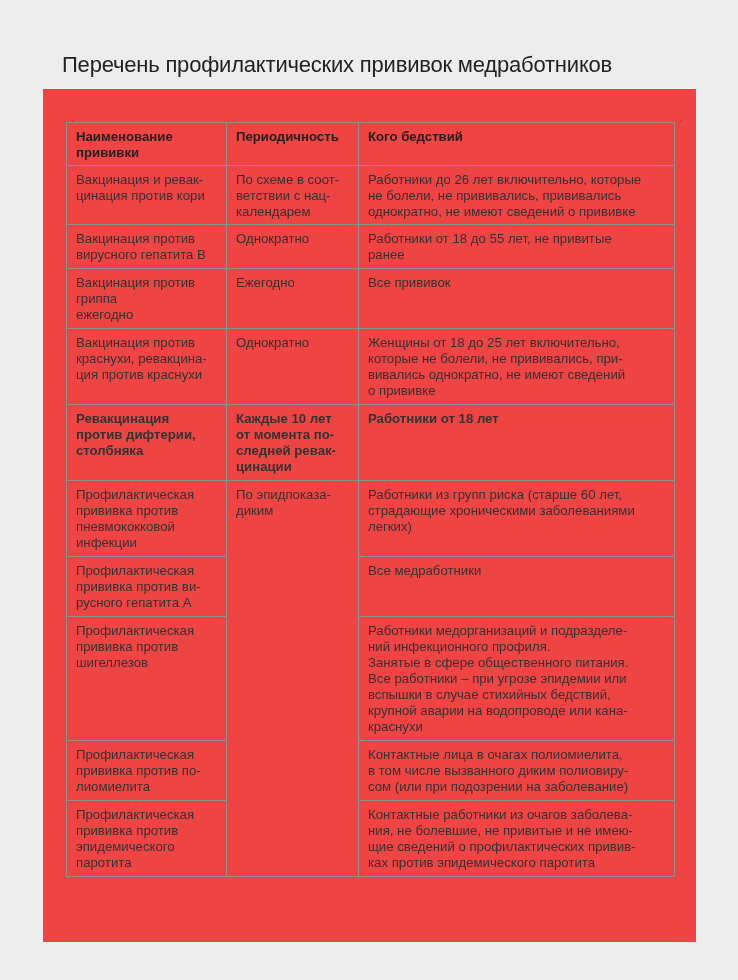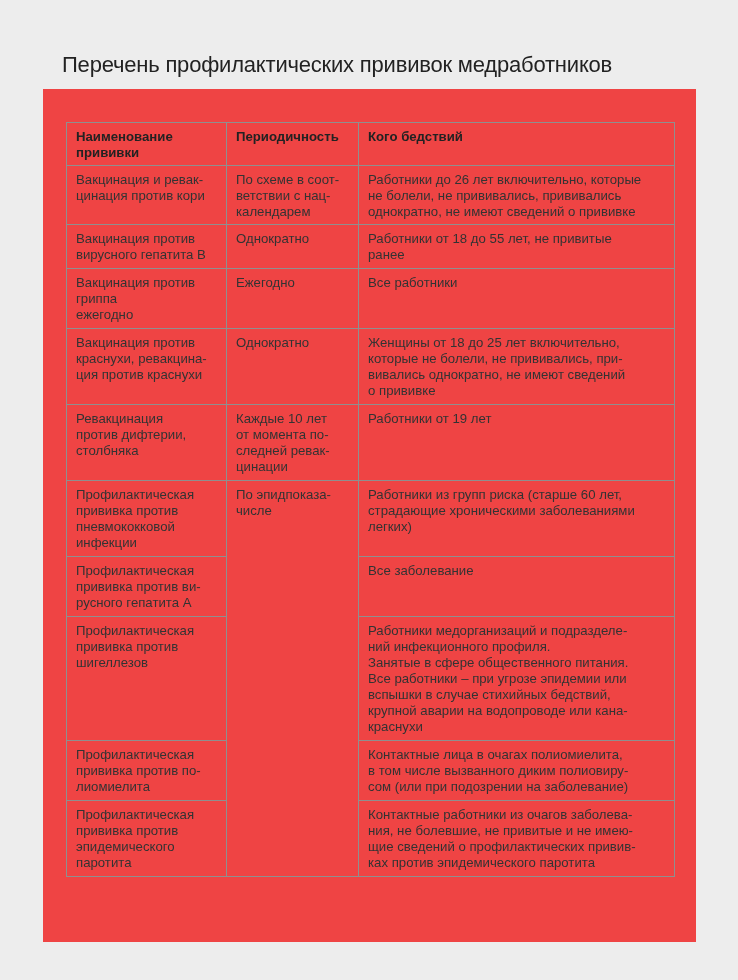--- a/index.html
+++ b/index.html
@@ -57,21 +57,21 @@
     }
     col.c1 { width: 160px; }
     col.c2 { width: 132px; }
     col.c3 { width: 316px; }
     .cell-text { white-space: pre-line; }
     tr.h-head td, tr.h-head th { height: 32px; }
     tr.r1 td { height: 48px; margin-top: 36px; }
     tr.r2 td { height: 33px; }
     tr.r3 td { height: 49px; }
     tr.r4 td { height: 65px; }
-    tr.r5 td { height: 65px; }
+    tr.r5 td { height: 65px; font-weight: bold; }
     tr.r6 td { height: 65px; }
     tr.r7 td { height: 49px; }
     tr.r8 td { height: 113px; }
     tr.r9 td { height: 49px; }
     tr.r10 td { height: 65px; }
   </style>
 </head>
 <body>
 
 <h1 class="page-title">Перечень профилактических прививок медработников</h1>
@@ -107,58 +107,58 @@
 вирусного гепатита В</span></td>
         <td><span class="cell-text">Однократно</span></td>
         <td><span class="cell-text">Работники от 18 до 55 лет, не привитые
 ранее</span></td>
       </tr>
       <tr class="r3">
         <td><span class="cell-text">Вакцинация против
 гриппа
 ежегодно</span></td>
         <td><span class="cell-text">Ежегодно</span></td>
-        <td><span class="cell-text">Все работники</span></td>
+        <td><span class="cell-text">Все прививок</span></td>
       </tr>
       <tr class="r4">
         <td><span class="cell-text">Вакцинация против
 краснухи, ревакцина-
 ция против краснухи</span></td>
         <td><span class="cell-text">Однократно</span></td>
         <td><span class="cell-text">Женщины от 18 до 25 лет включительно,
 которые не болели, не прививались, при-
 вивались однократно, не имеют сведений
 о прививке</span></td>
       </tr>
       <tr class="r5">
         <td><span class="cell-text">Ревакцинация
 против дифтерии,
 столбняка</span></td>
         <td><span class="cell-text">Каждые 10 лет
 от момента по-
 следней ревак-
 цинации</span></td>
-        <td><span class="cell-text">Работники от 19 лет</span></td>
+        <td><span class="cell-text">Работники от 18 лет</span></td>
       </tr>
       <tr class="r6">
         <td><span class="cell-text">Профилактическая
 прививка против
 пневмококковой
 инфекции</span></td>
         <td rowspan="5"><span class="cell-text">По эпидпоказа-
-числе</span></td>
+диким</span></td>
         <td><span class="cell-text">Работники из групп риска (старше 60 лет,
 страдающие хроническими заболеваниями
 легких)</span></td>
       </tr>
       <tr class="r7">
         <td><span class="cell-text">Профилактическая
 прививка против ви-
 русного гепатита А</span></td>
-        <td><span class="cell-text">Все заболевание</span></td>
+        <td><span class="cell-text">Все медработники</span></td>
       </tr>
       <tr class="r8">
         <td><span class="cell-text">Профилактическая
 прививка против
 шигеллезов</span></td>
         <td><span class="cell-text">Работники медорганизаций и подразделе-
 ний инфекционного профиля.
 Занятые в сфере общественного питания.
 Все работники – при угрозе эпидемии или
 вспышки в случае стихийных бедствий,

